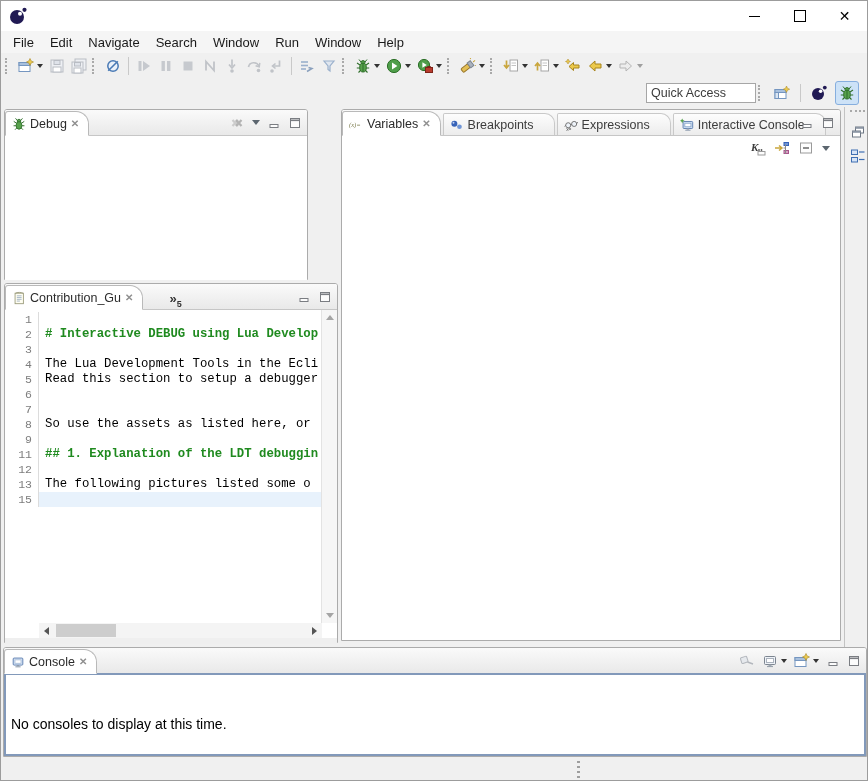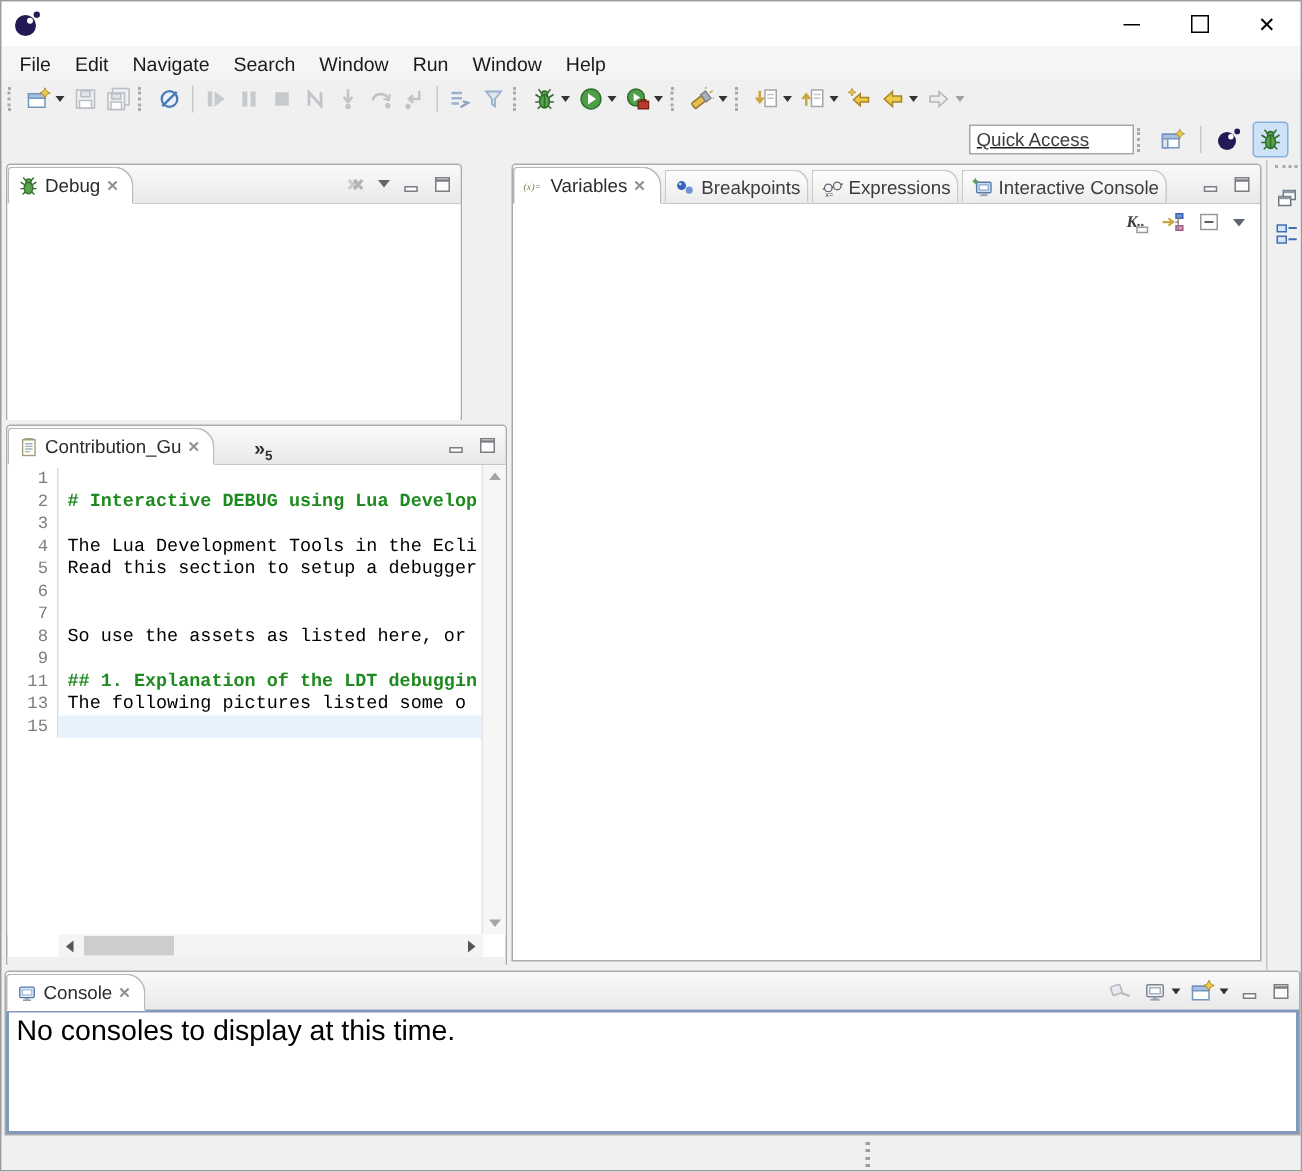--- a/index.html
+++ b/index.html
@@ -22,35 +22,35 @@
   .toolbar{height:26px;display:flex;align-items:center;padding:0 2px;background:#f0f0f0;}
   .tbtn{display:flex;align-items:center;padding:2px 2px;margin:0 1px;border-radius:2px;}
   .icon16{width:16px;height:16px;display:block;}
   .icon14{width:14px;height:14px;display:block;}
   .caret{width:0;height:0;border-left:3px solid transparent;border-right:3px solid transparent;
          border-top:4px solid #333;margin-left:3px;}
   .caret.dis{border-top-color:#9f9f9f;}
   .grip{width:4px;height:16px;border-left:2px dotted #a9a9a9;margin:0 4px 0 2px;}
   .sep{width:1px;height:18px;background:#c9c9c9;margin:0 4px;}
   
-  .persprow{height:28px;display:flex;align-items:center;justify-content:flex-end;padding-right:6px;background:#f0f0f0;text-decoration:underline;}
+  .persprow{height:28px;display:flex;align-items:center;justify-content:flex-end;padding-right:6px;background:#f0f0f0;}
   .qa-input{width:100px;height:18px;border:1px solid #a6a6a6;background:#fff;font-size:12.5px;
             padding:0 4px;color:#333;font-family:"Liberation Sans",sans-serif;}
   .qa-input::placeholder{color:#3c3c3c;opacity:1;}
   .pbtn{display:flex;align-items:center;padding:3px;margin:0 2px;border-radius:3px;border:1px solid transparent;}
   .pbtn.selected{background:#cde2f7;border:1px solid #86aede;}
   
   #main{position:absolute;top:106px;left:0;width:868px;height:540px;}
   .panel{position:absolute;background:#fff;border:1px solid #ababab;border-radius:3px 3px 0 0;box-sizing:border-box;}
   .tabbar{height:25px;display:flex;align-items:flex-end;background:linear-gradient(#fafafa,#e9e9e9);
           border-bottom:1px solid #c6c6c6;position:relative;border-radius:2px 2px 0 0;}
   .tab{display:flex;align-items:center;gap:4px;font-size:12.5px;color:#2b2b2b;box-sizing:border-box;}
   .tab.active{background:#fff;height:25px;margin-bottom:-1px;padding:0 9px 0 6px;
               border:1px solid #b9b9b9;border-bottom:1px solid #fff;border-radius:3px 13px 0 0;z-index:2;}
-  .tab.inactive{height:22px;padding:0 4px 0 6px;background:linear-gradient(#fdfdfd,#ececec);
+  .tab.inactive{height:22px;padding:0 20px 0 6px;background:linear-gradient(#fdfdfd,#ececec);
               border:1px solid #c9c9c9;border-bottom:none;border-radius:2px 10px 0 0;margin-left:2px;color:#3c3c3c;}
   .tab .close{color:#8f8f8f;font-size:10px;font-weight:bold;}
   .tb-right{position:absolute;right:5px;top:0;height:25px;display:flex;align-items:center;gap:7px;z-index:3;}
   .viewmenu{width:0;height:0;border-left:4px solid transparent;border-right:4px solid transparent;
             border-top:5px solid #5c666f;}
   .chev{font-weight:bold;font-size:13px;color:#333;margin-left:26px;}
   .chev sub{font-size:9px;}
   
   .ed-body{position:relative;background:#fff;overflow:hidden;}
   .ed-lines{position:absolute;top:2px;left:0;right:15px;bottom:0;overflow:hidden;}
@@ -69,21 +69,21 @@
   .hbar{position:relative;height:15px;margin-left:34px;margin-right:15px;background:#f4f4f4;}
   .hbar .left,.hbar .right{position:absolute;top:0;width:15px;height:15px;display:flex;align-items:center;justify-content:center;}
   .hbar .left{left:0}.hbar .right{right:0}
   .tri-left{width:0;height:0;border-top:4px solid transparent;border-bottom:4px solid transparent;border-right:5px solid #555;}
   .tri-right{width:0;height:0;border-top:4px solid transparent;border-bottom:4px solid transparent;border-left:5px solid #555;}
   .hthumb{position:absolute;left:17px;top:1px;bottom:1px;width:60px;background:#cdcdcd;}
   .ed-botpad{height:6px;background:#efefef;}
   
   .console-body{position:absolute;top:25px;left:0;right:0;bottom:0;background:#fff;
                 border:2px solid var(--console-border,#8299ba);box-sizing:border-box;}
-  .console-msg{padding:2px 5px;font-size:19px;color:#000;}
+  .console-msg{padding:2px 5px;font-size:14px;color:#000;margin-top:39px;}
   
   .strip{position:absolute;left:843px;top:0;width:25px;height:540px;background:#f0f0f0;border-left:1px solid #c3c3c3;}
   .strip .hgrip{height:4px;margin:3px 5px 4px 5px;border-top:2px dotted #a9a9a9;}
   .strip .sbtn{display:flex;justify-content:center;padding:4px 0;}
   
   .statusbar{position:absolute;top:757px;left:0;width:868px;height:24px;background:#f0f0f0;}
   .vgrip{position:absolute;left:576px;top:3px;width:3px;height:18px;
          background:repeating-linear-gradient(#9e9e9e 0 2px,transparent 2px 5px);}
 </style>
 </head>
@@ -411,20 +411,24 @@
             </div>
             <div class="ed-line">
               <span class="ed-num">9</span>
               <span class="ed-code"></span>
             </div>
             <div class="ed-line">
               <span class="ed-num">11</span>
               <span class="ed-code h">## 1. Explanation of the LDT debuggin</span>
             </div>
             <div class="ed-line">
+              <span class="ed-num">12</span>
+              <span class="ed-code"></span>
+            </div>
+            <div class="ed-line">
               <span class="ed-num">13</span>
               <span class="ed-code">The following pictures listed some o</span>
             </div>
             <div class="ed-line current">
               <span class="ed-num">15</span>
               <span class="ed-code"></span>
             </div>
           </div>
         <div class="vsb">
           <span class="up">

